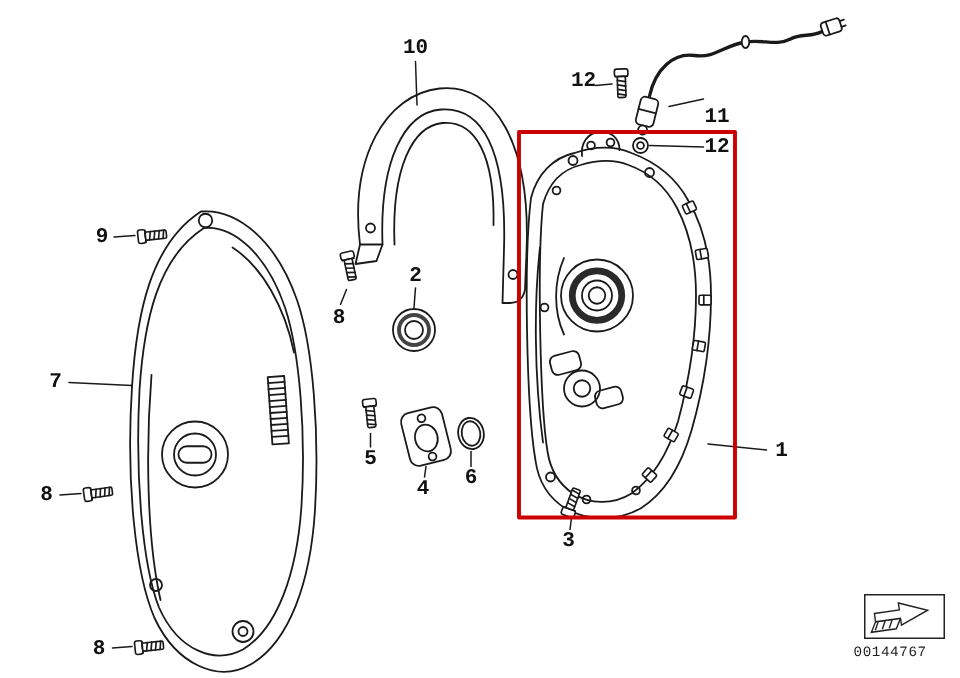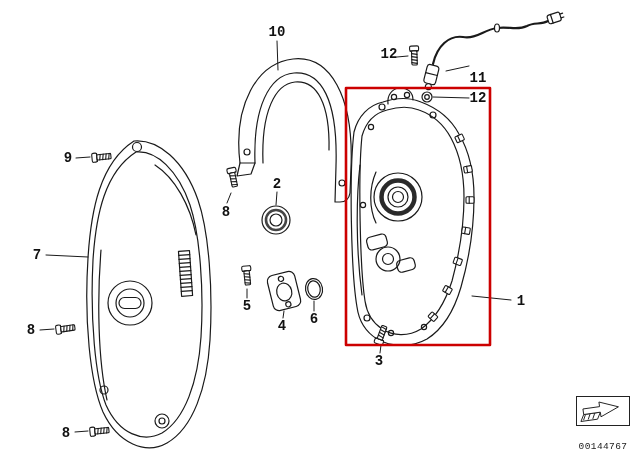--- a/index.html
+++ b/index.html
@@ -12,21 +12,21 @@
     position:absolute; transform:translate(-50%,-50%);
     font-size:14px; font-weight:bold; color:#111; line-height:1;
     cursor:pointer; user-select:none;
   }
   .docbox {
     position:absolute; left:576px; top:396px; width:54px; height:30px;
     border:1.4px solid #222; box-sizing:border-box; background:#fff;
   }
   .docbox svg { display:block; width:100%; height:100%; }
   .doc-number {
-    position:absolute; left:569px; top:441px; width:68px; text-align:center;
+    position:absolute; left:569px; top:429px; width:68px; text-align:left;
     font-size:9.5px; color:#222; letter-spacing:0.4px;
   }
 </style>
 </head>
 <body>
 
 <div class="stage">
 
   <svg class="art" width="640" height="452" viewBox="0 0 640 452">
     <defs>

